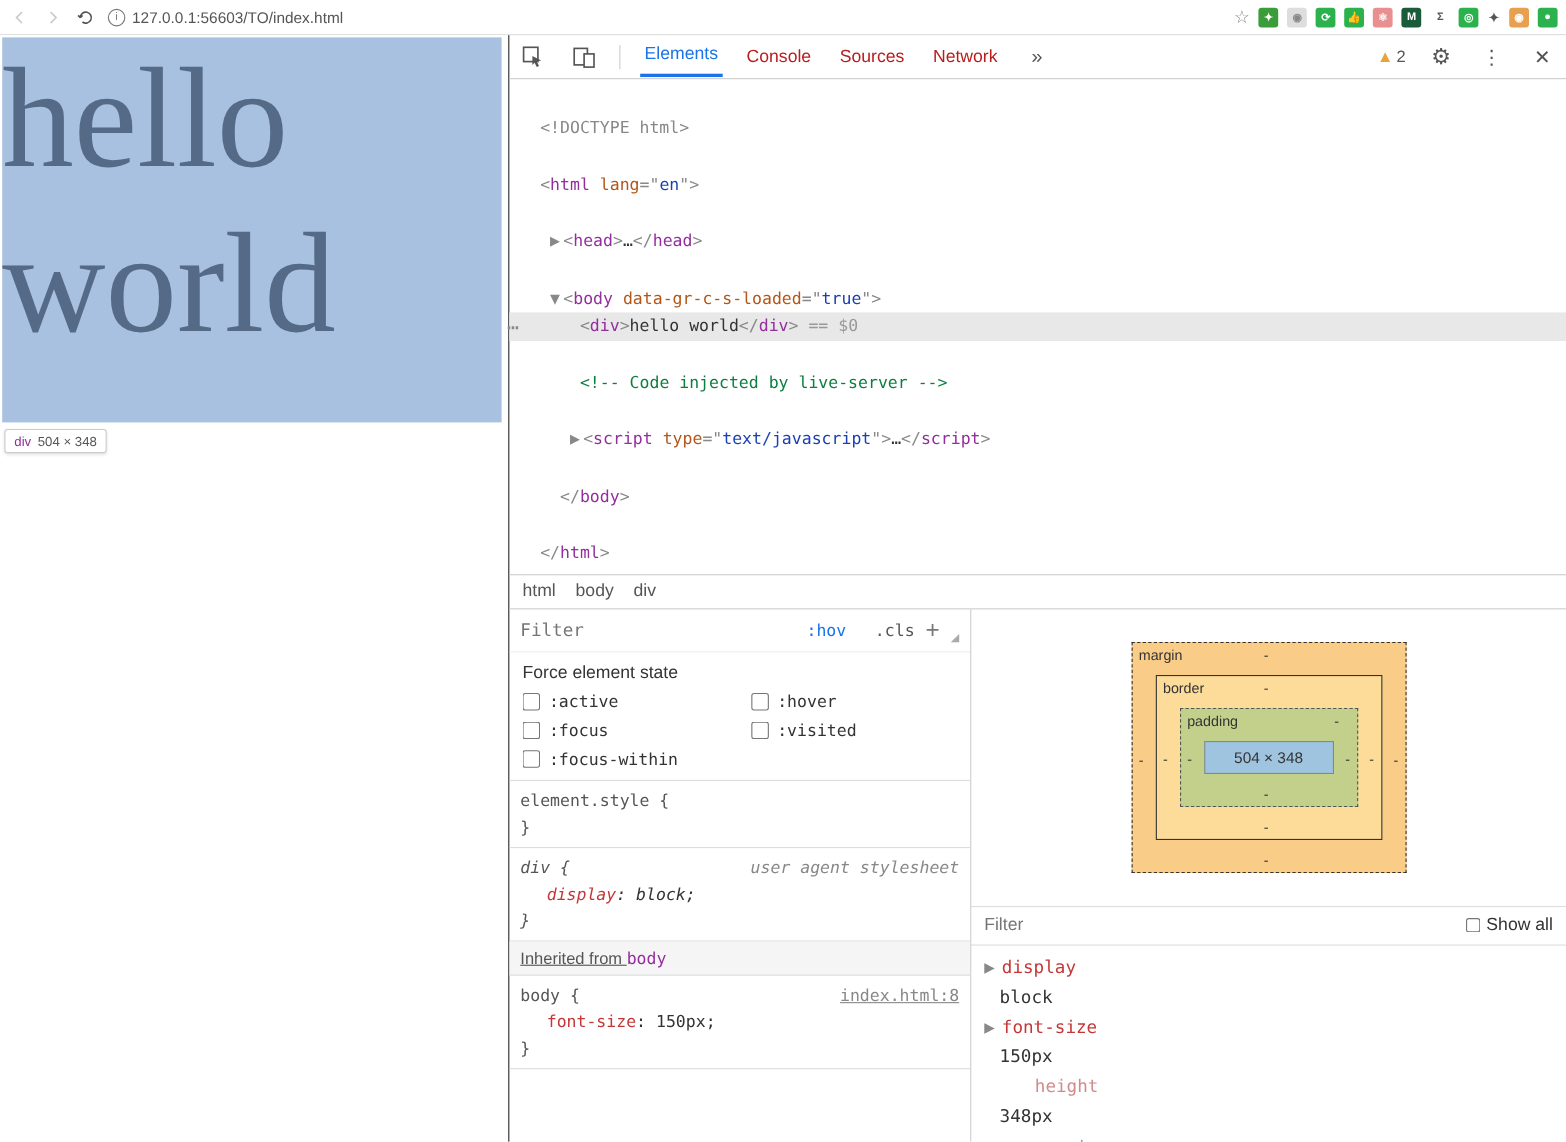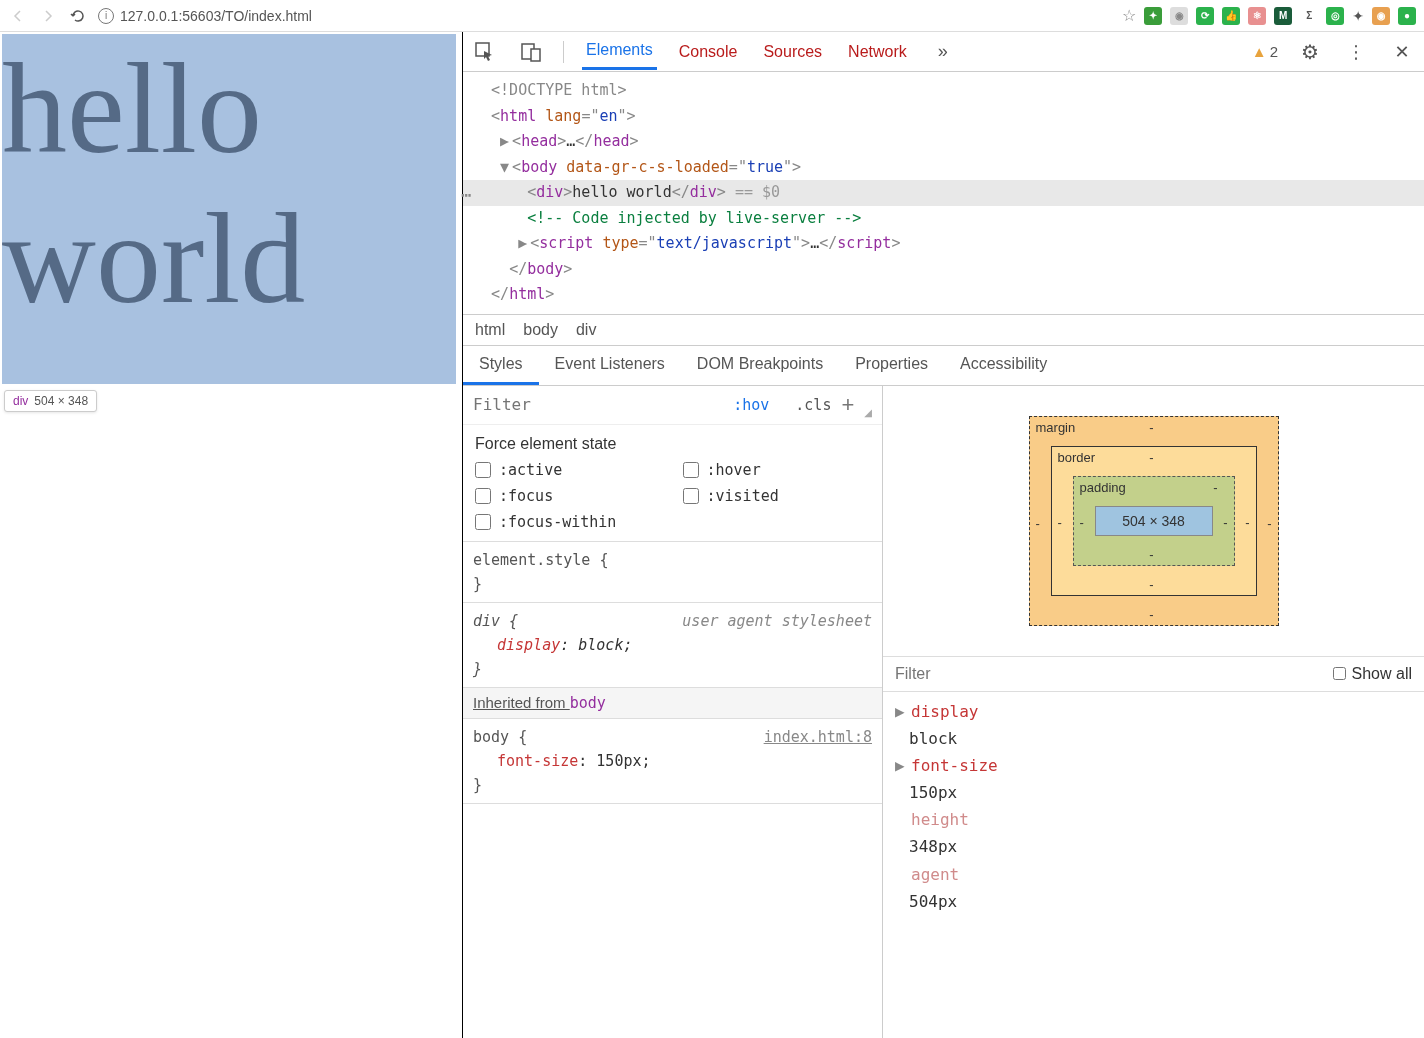--- a/index.html
+++ b/index.html
@@ -19,21 +19,21 @@
 .tooltip .dims { color: #555; }
 .devtools { flex: 1; display: flex; flex-direction: column; border-left: 1px solid #000000; min-width: 0; }
 .dt-tabs { height: 40px; display: flex; align-items: center; border-bottom: 1px solid #ccc; padding: 0 8px; gap: 18px; }
 .dt-icon-btn { width: 28px; height: 28px; display: flex; align-items: center; justify-content: center; color: #555; cursor: pointer; }
 .dt-tab { font-size: 16px; color: #b91c1c; padding: 8px 4px; cursor: pointer; }
 .dt-tab.active { color: #1a73e8; border-bottom: 3px solid #1a73e8; }
 .dt-tabs .spacer { flex: 1; }
 .warn-badge { display: flex; align-items: center; gap: 3px; color: #555; font-size: 15px; }
 .warn-triangle { color: #e8a33d; }
 .dom-tree { padding: 6px 10px; font-family: Menlo, Consolas, monospace; font-size: 15px; line-height: 1.7; border-bottom: 1px solid #ccc; }
-.dom-line { white-space: pre; position: relative; }
+.dom-line { white-space: pre; position: relative; margin-top: 26px; }
 .dom-line.selected { background: #e8e8e8; margin: 0 -10px; padding: 0 10px; }
 .dom-dots { position: absolute; left: -2px; color: #888; font-size: 18px; }
 .pn { color: #888; }
 .tn { color: #942e9e; }
 .an { color: #b35617; }
 .av { color: #1a3fb5; }
 .tx { color: #333; }
 .cm { color: #0a7f3f; }
 .eq { color: #999; }
 .tri { color: #888; display: inline-block; width: 12px; }
@@ -75,21 +75,21 @@
 .bm-padding { top: 60px; left: 44px; right: 44px; bottom: 60px; background: #c3d08b; border: 1px dashed #555; }
 .bm-content { top: 90px; left: 66px; right: 66px; bottom: 90px; background: #9fc4e0; border: 1px solid #888; font-size: 14px; color: #333; }
 .bm-label { position: absolute; top: 3px; left: 6px; font-size: 13px; color: #333; }
 .bm-dash { position: absolute; font-size: 13px; color: #333; }
 .comp-filter { display: flex; align-items: center; padding: 8px 12px; border-top: 1px solid #ddd; border-bottom: 1px solid #ddd; gap: 10px; }
 .comp-filter input[type=text] { border: none; outline: none; font-size: 16px; flex: 1; color: #999; }
 .comp-filter .showall { display: flex; align-items: center; gap: 6px; font-size: 16px; }
 .comp-list { padding: 6px 12px; font-family: Menlo, monospace; font-size: 16px; line-height: 1.7; }
 .comp-row { display: flex; align-items: center; gap: 4px; }
 .comp-row .tri2 { color: #888; width: 12px; }
-.comp-row.nodark .pname { color: #d08b8b; }
+.comp-row.nodark .pname { color: #d08b8b; margin-left: 30px; }
 .comp-row .pname { color: #c53636; }
 .comp-row .pval { color: #333; margin-left: 14px; }
 </style>
 </head>
 <body>
 
 <div class="browser-bar">
   <div class="nav-btn disabled">
     <svg width="16" height="16" viewBox="0 0 16 16">
         <path d="M10 3 L5 8 L10 13" stroke="currentColor" stroke-width="1.5" fill="none"></path>
@@ -175,27 +175,20 @@
       <div class="dom-line">    <span class="pn">&lt;/</span><span class="tn">body</span><span class="pn">&gt;</span></div>
       <div class="dom-line">  <span class="pn">&lt;/</span><span class="tn">html</span><span class="pn">&gt;</span></div>
     </div>
 
     <div class="breadcrumb">
       <span>html</span>
       <span>body</span>
       <span>div</span>
     </div>
 
-    <div class="sub-tabs">
-      <div class="sub-tab active">Styles</div>
-      <div class="sub-tab">Event Listeners</div>
-      <div class="sub-tab">DOM Breakpoints</div>
-      <div class="sub-tab">Properties</div>
-      <div class="sub-tab">Accessibility</div>
-    </div>
 
     <div class="lower-panes">
       <div class="styles-pane">
         <div class="filter-bar">
           <input class="filter-input" placeholder="Filter" style="">
           <span class="hov-btn">:hov</span>
           <span class="cls-btn">.cls</span>
           <span class="plus-btn">+</span>
           <span style="color:#aaa;font-size:10px;align-self:flex-end">◢</span>
         </div>

